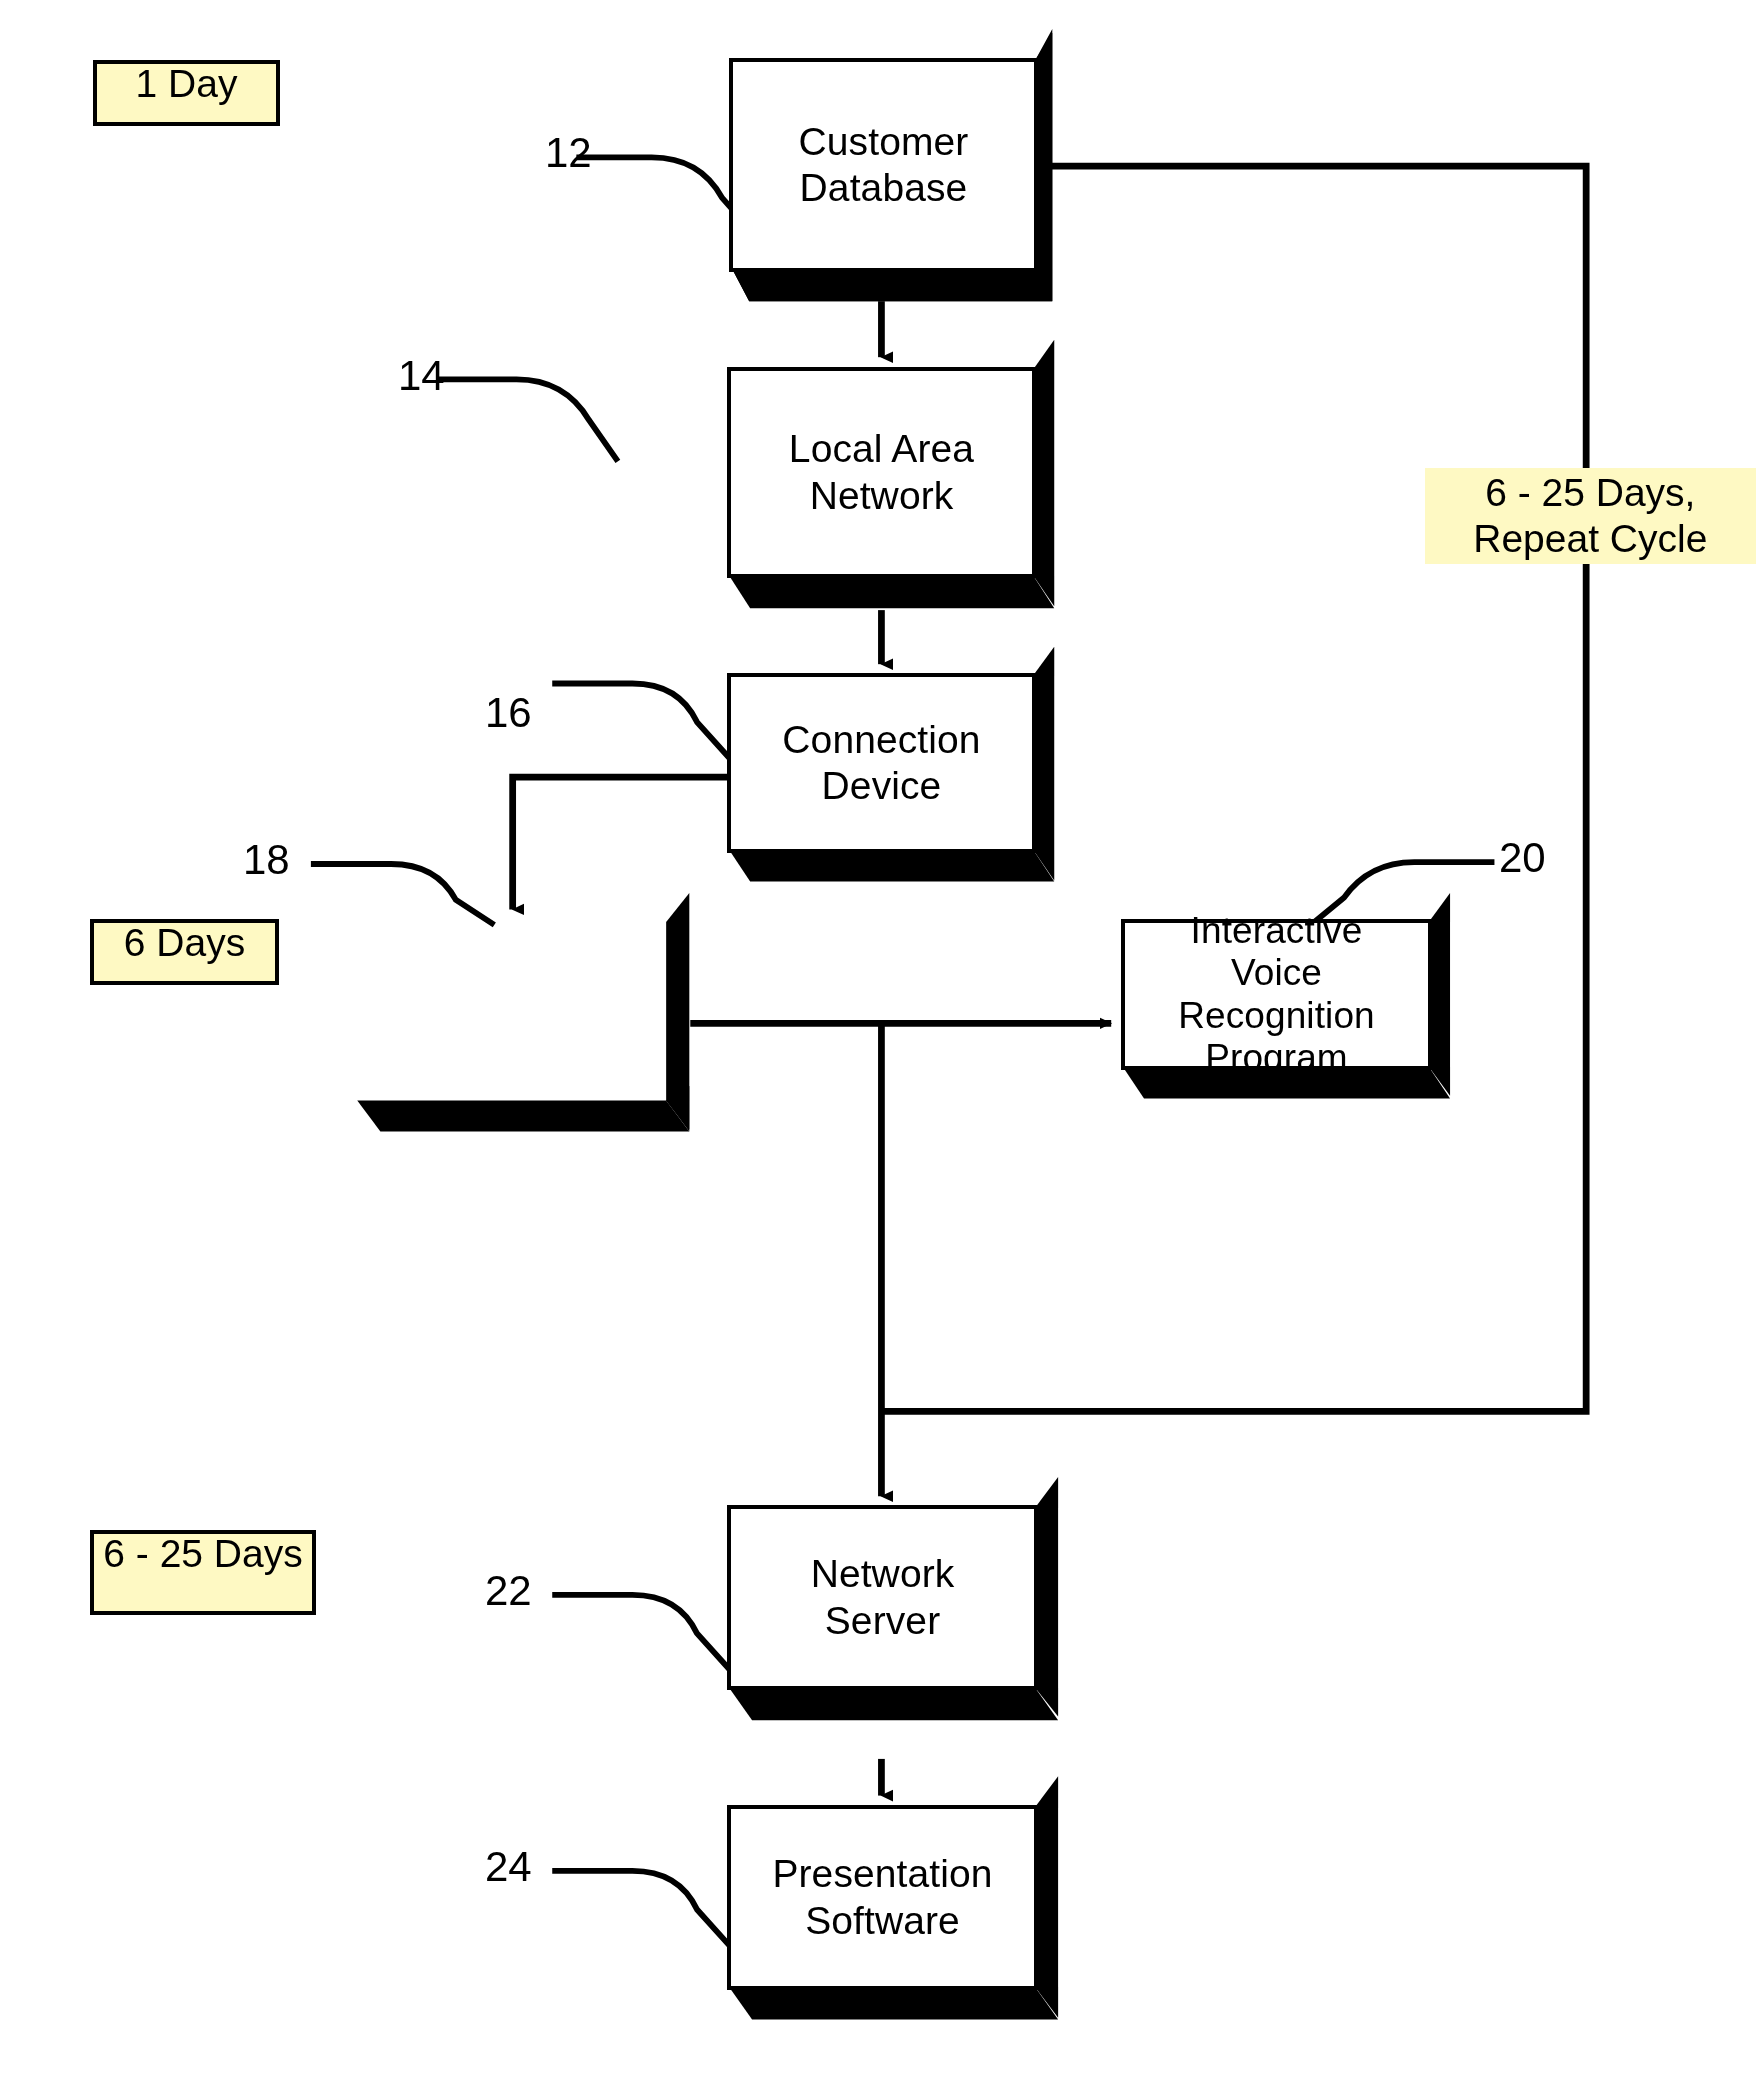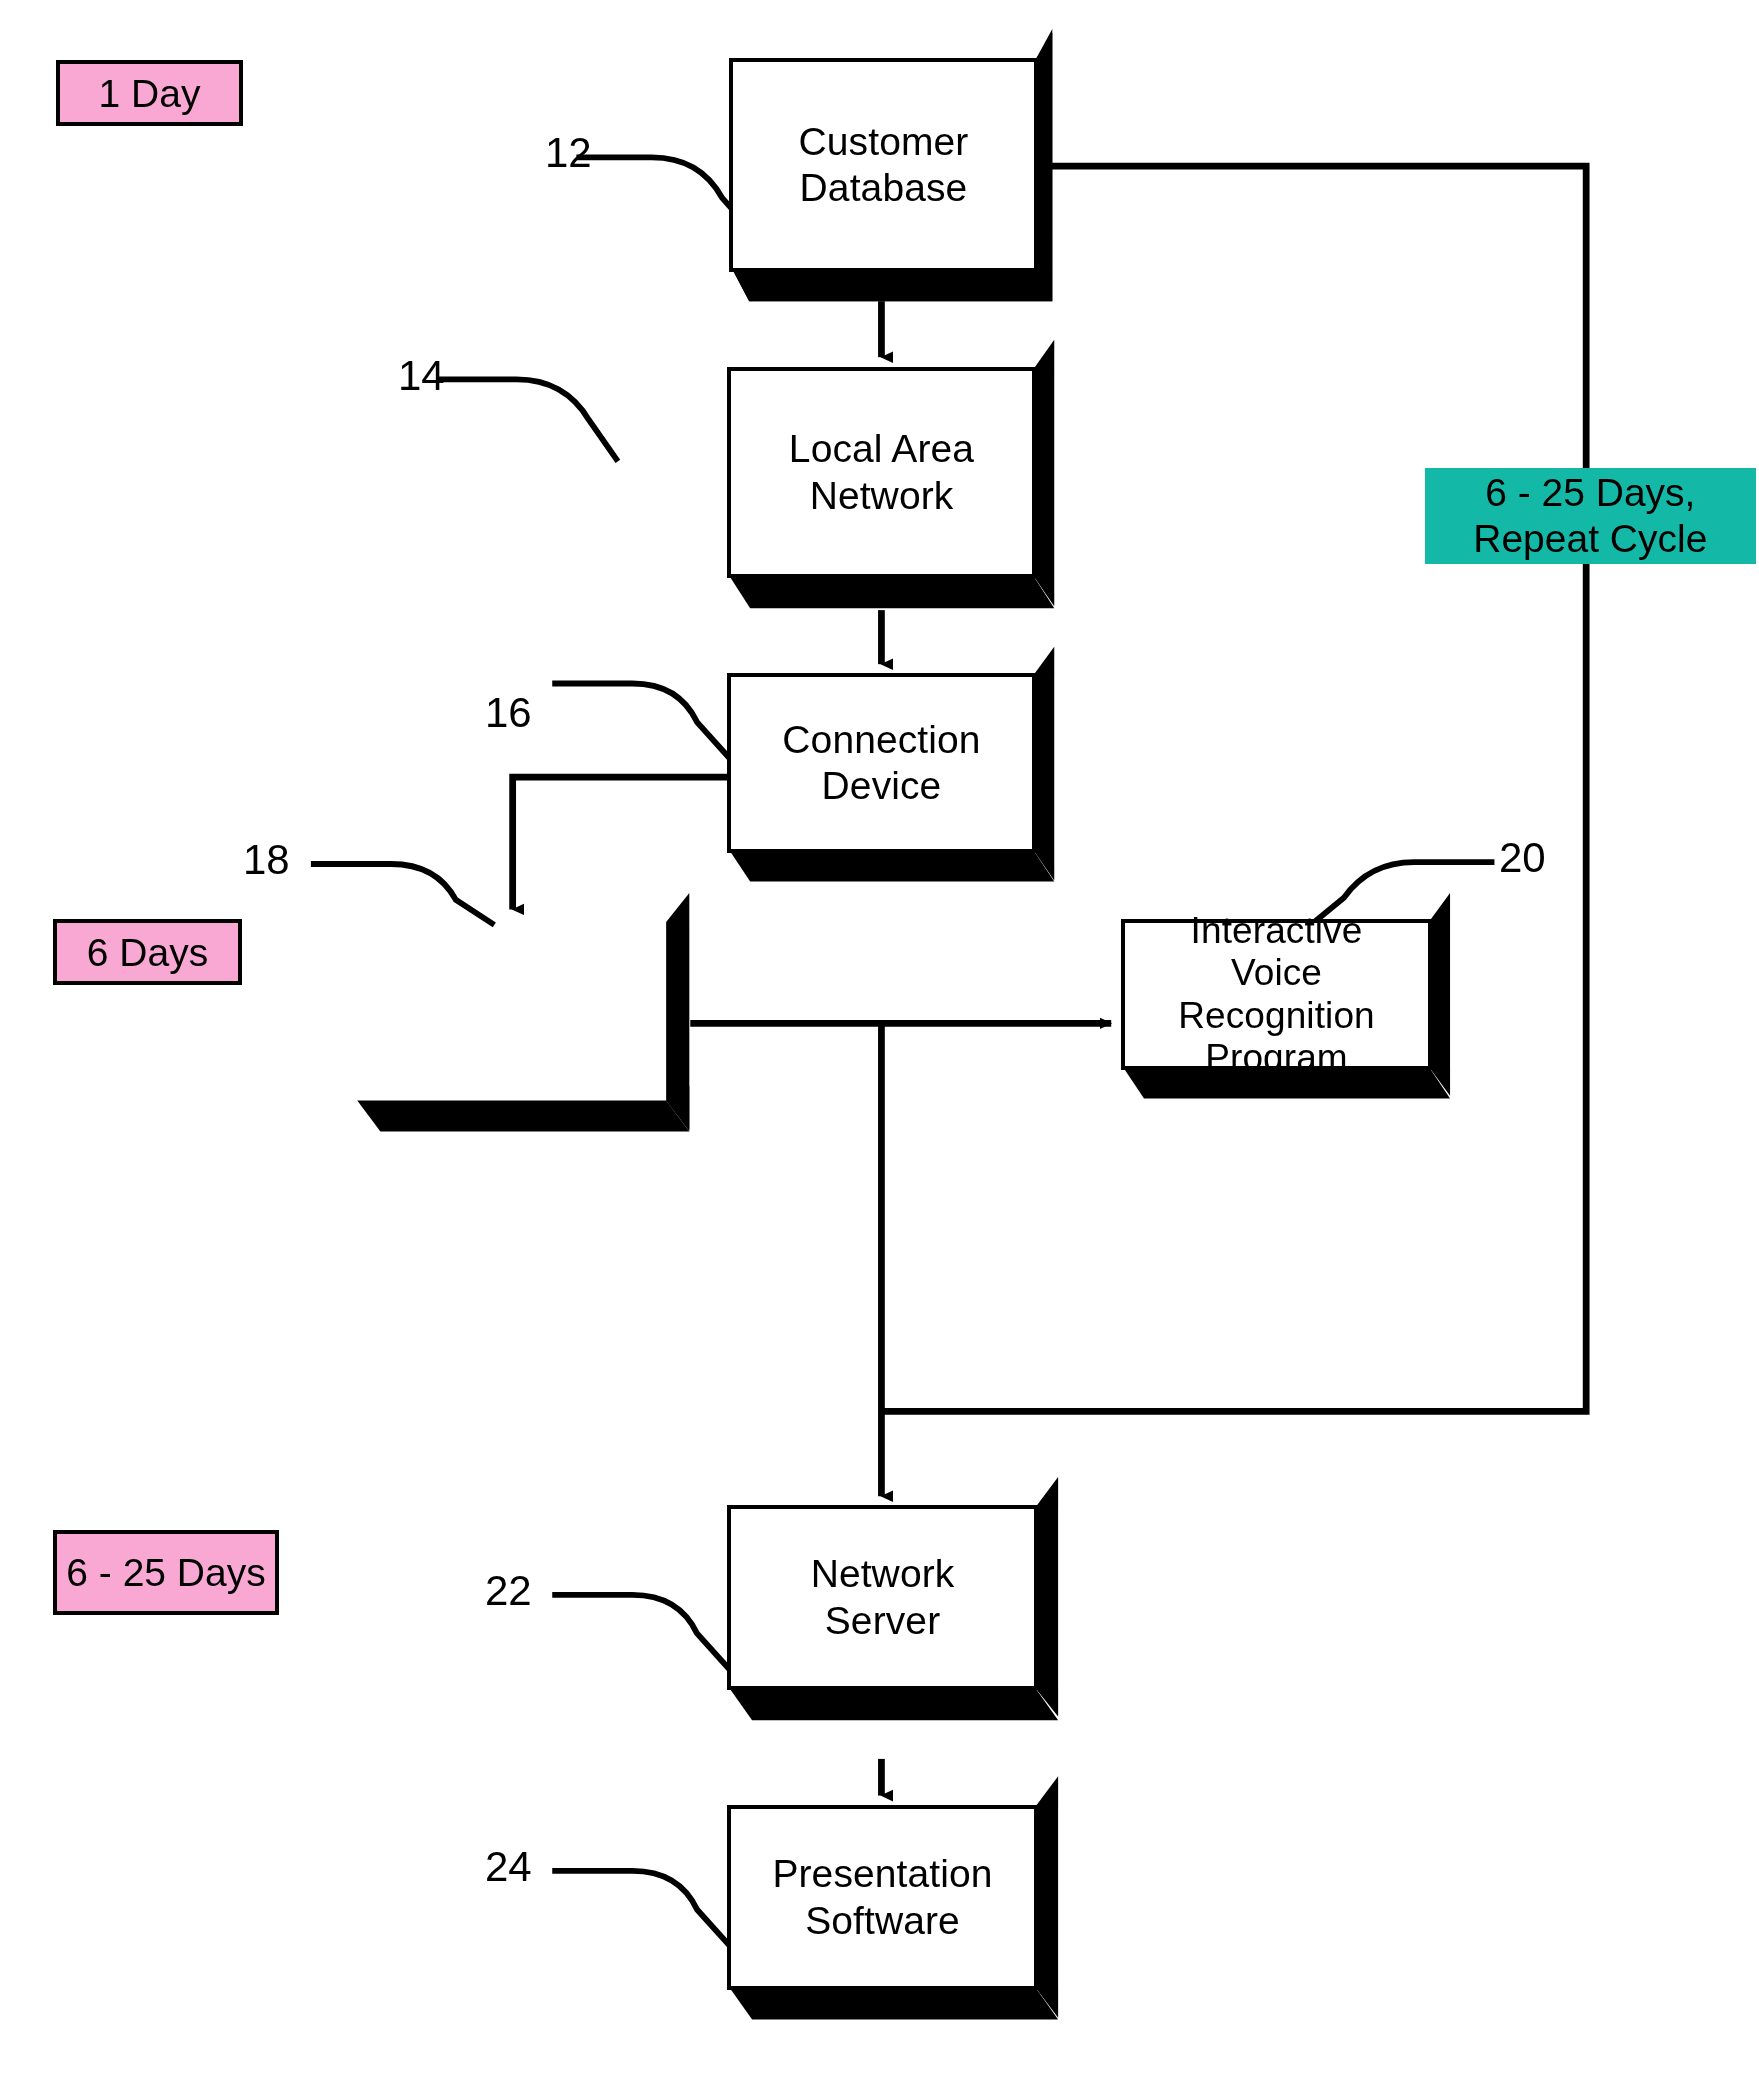--- a/index.html
+++ b/index.html
@@ -47,26 +47,27 @@
     line-height: 1.18;
     letter-spacing: 0.1px;
     color: #000000;
     white-space: pre-line;
     padding: 0 7.7px;
   }
   
   .phase-box {
     position: absolute;
     box-sizing: border-box;
-    background: #f9a8d4;
+    background: #fef9c3;
     border: 4.8px solid #000000;
     display: flex;
-    align-items: center;
+    align-items: flex-start;
     justify-content: center;
     z-index: 6;
+    margin-left: 37px;
   }
   .phase-text {
     font-size: 39px;
     line-height: 1;
     color: #000000;
     white-space: nowrap;
   }
   
   .ref-num {
     position: absolute;
@@ -78,21 +79,21 @@
   }
   
   .annot-text {
     position: absolute;
     font-size: 39px;
     line-height: 1.18;
     color: #000000;
     text-align: center;
     white-space: pre-line;
     z-index: 7;
-    background: #14b8a6;
+    background: #fef9c3;
     padding: 1.9px 5.8px;
   }
 </style>
 </head>
 <body>
 
 <div id="diagram-root">
 
   <svg class="diagram-canvas" viewBox="0 0 1822 2166">
     <defs>

